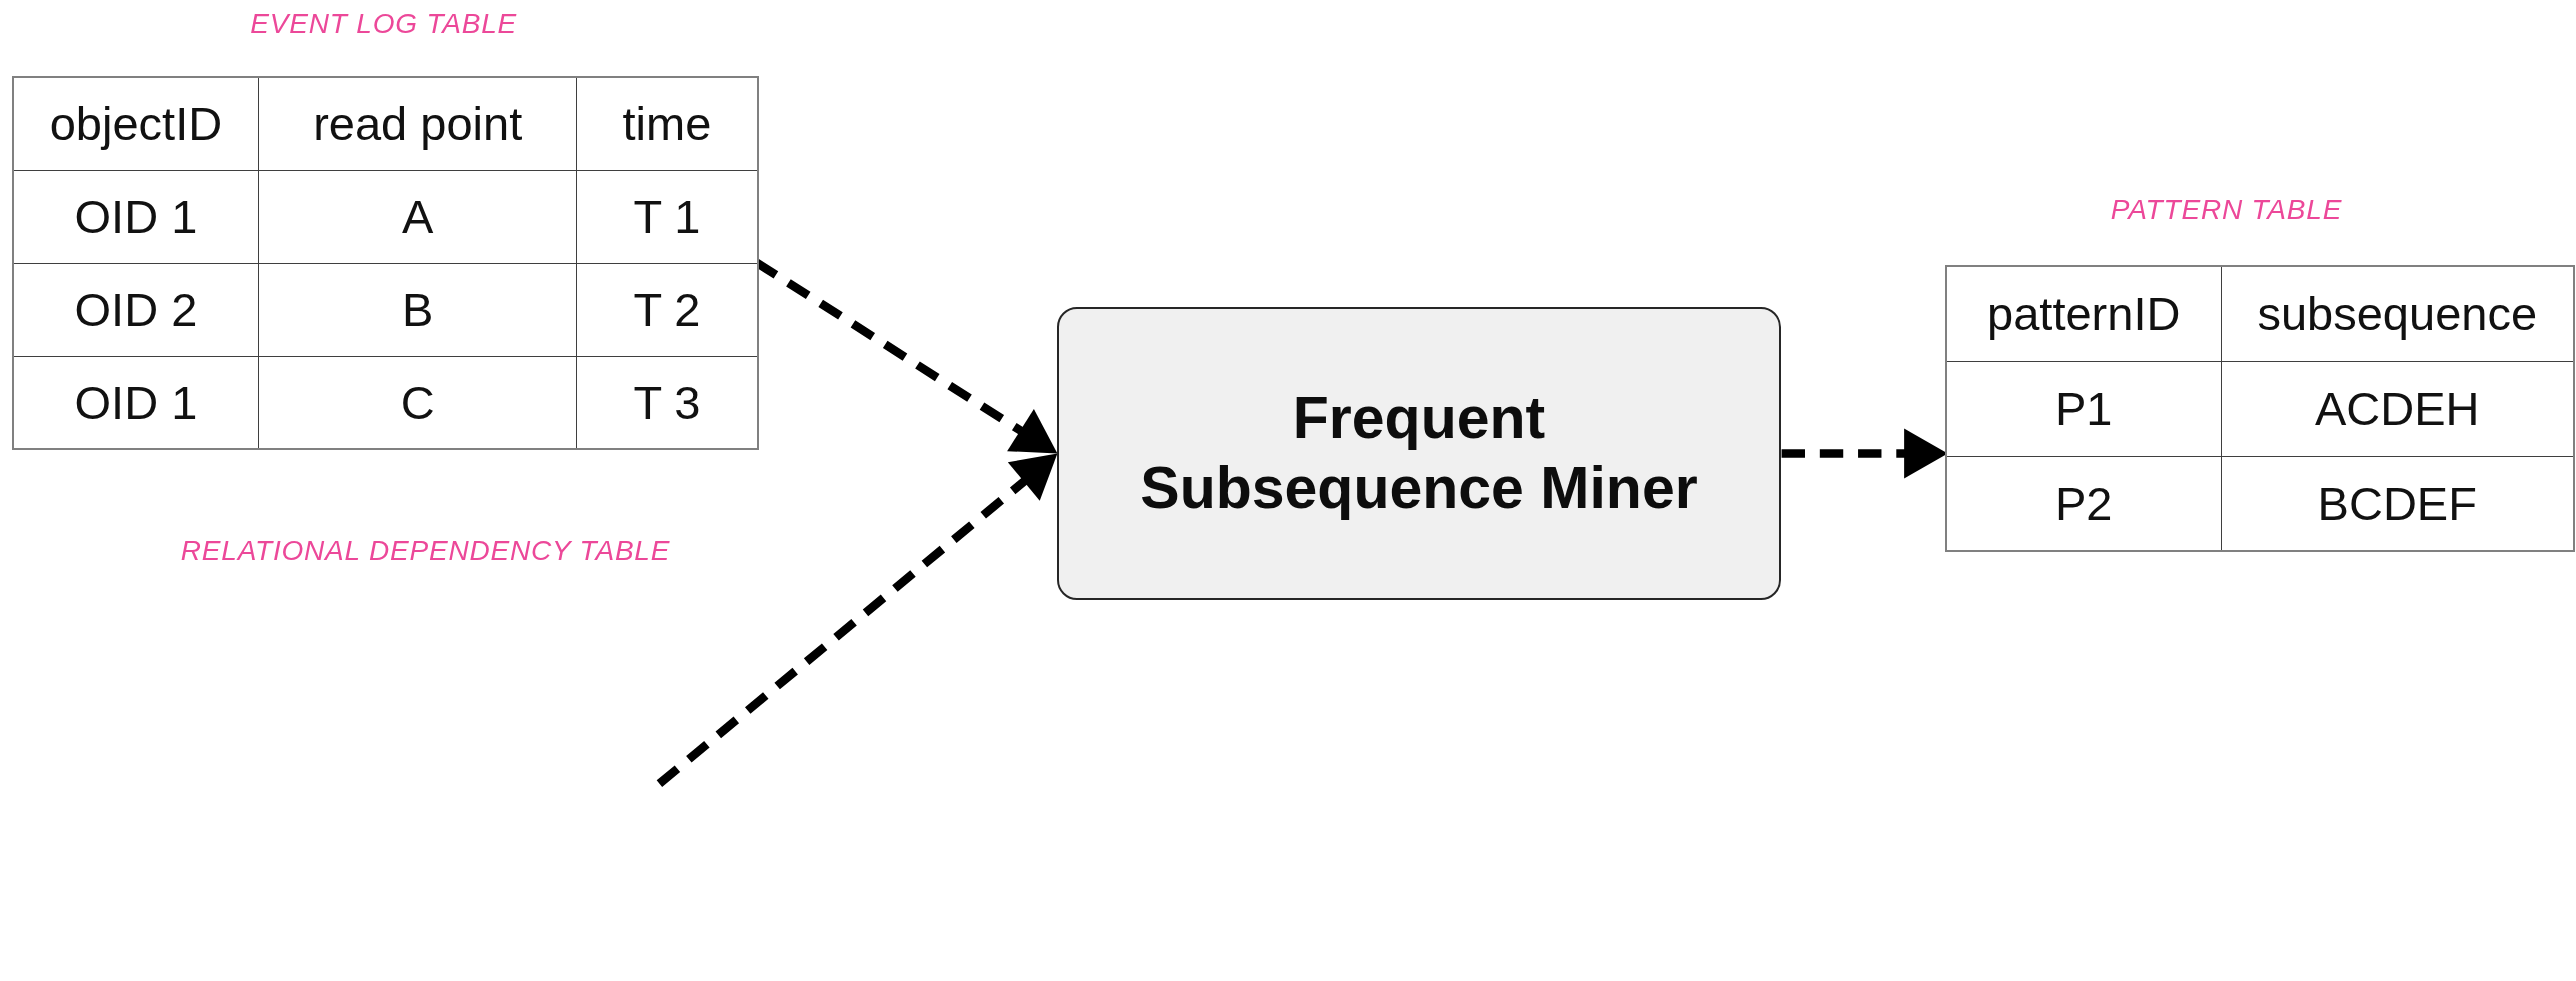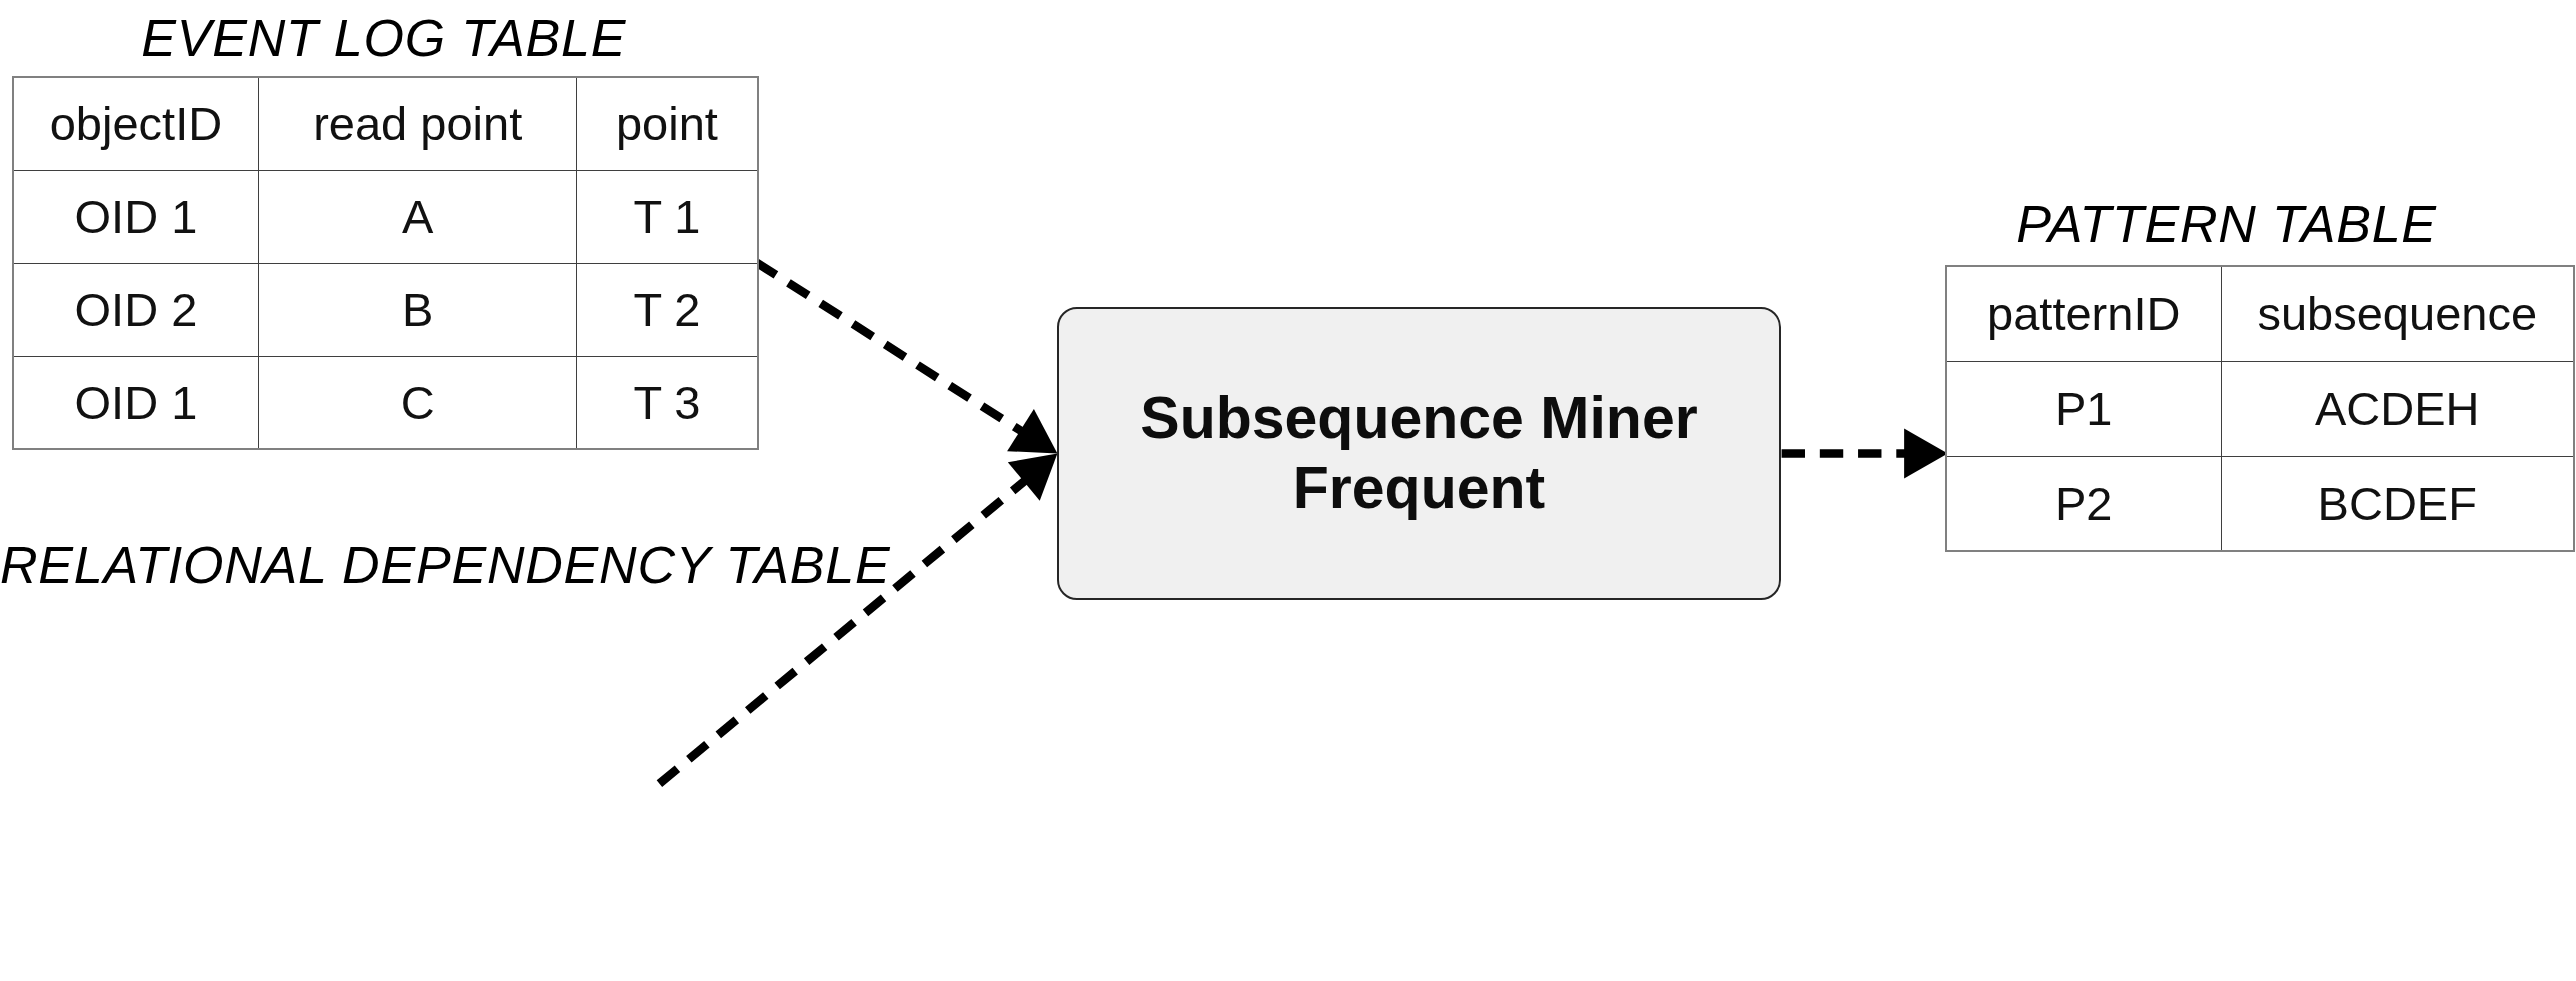--- a/index.html
+++ b/index.html
@@ -14,25 +14,25 @@
   }
   .arrows-layer {
     position: absolute;
     left: 0; top: 0;
     width: 2576px; height: 982px;
     pointer-events: none;
   }
   .table-title {
     position: absolute;
     font-style: italic;
-    font-size: 52px;
+    font-size: 28px;
     letter-spacing: 0.8px;
     text-align: center;
     white-space: nowrap;
-    color: #000000;
+    color: #ec4899;
   }
   table.dtable {
     position: absolute;
     border-collapse: collapse;
     table-layout: fixed;
     background: #ffffff;
     border: 2.3px solid #808080;
   }
   table.dtable td, table.dtable th {
     border: 1.6px solid #3f3f3f;
@@ -98,21 +98,21 @@
   <table class="dtable" id="event-table">
     <colgroup>
       <col style="width:246px">
         <col style="width:318px">
         <col style="width:181px">
     </colgroup>
     <tbody>
       <tr>
         <th>objectID</th>
         <th>read point</th>
-        <th>point</th>
+        <th>time</th>
       </tr>
       <tr>
         <td>OID 1</td>
         <td>A</td>
         <td>T 1</td>
       </tr>
       <tr>
         <td>OID 2</td>
         <td>B</td>
         <td>T 2</td>
@@ -122,22 +122,22 @@
         <td>C</td>
         <td>T 3</td>
       </tr>
     </tbody>
   </table>
 
   <div class="table-title" id="dep-title">RELATIONAL DEPENDENCY TABLE</div>
 
 
   <div class="miner-box">
+    <div class="line">Frequent</div>
     <div class="line">Subsequence Miner</div>
-    <div class="line">Frequent</div>
   </div>
 
   <div class="table-title" id="pattern-title">PATTERN TABLE</div>
 
   <table class="dtable" id="pattern-table">
     <colgroup>
       <col style="width:275px">
         <col style="width:353px">
     </colgroup>
     <tbody>

